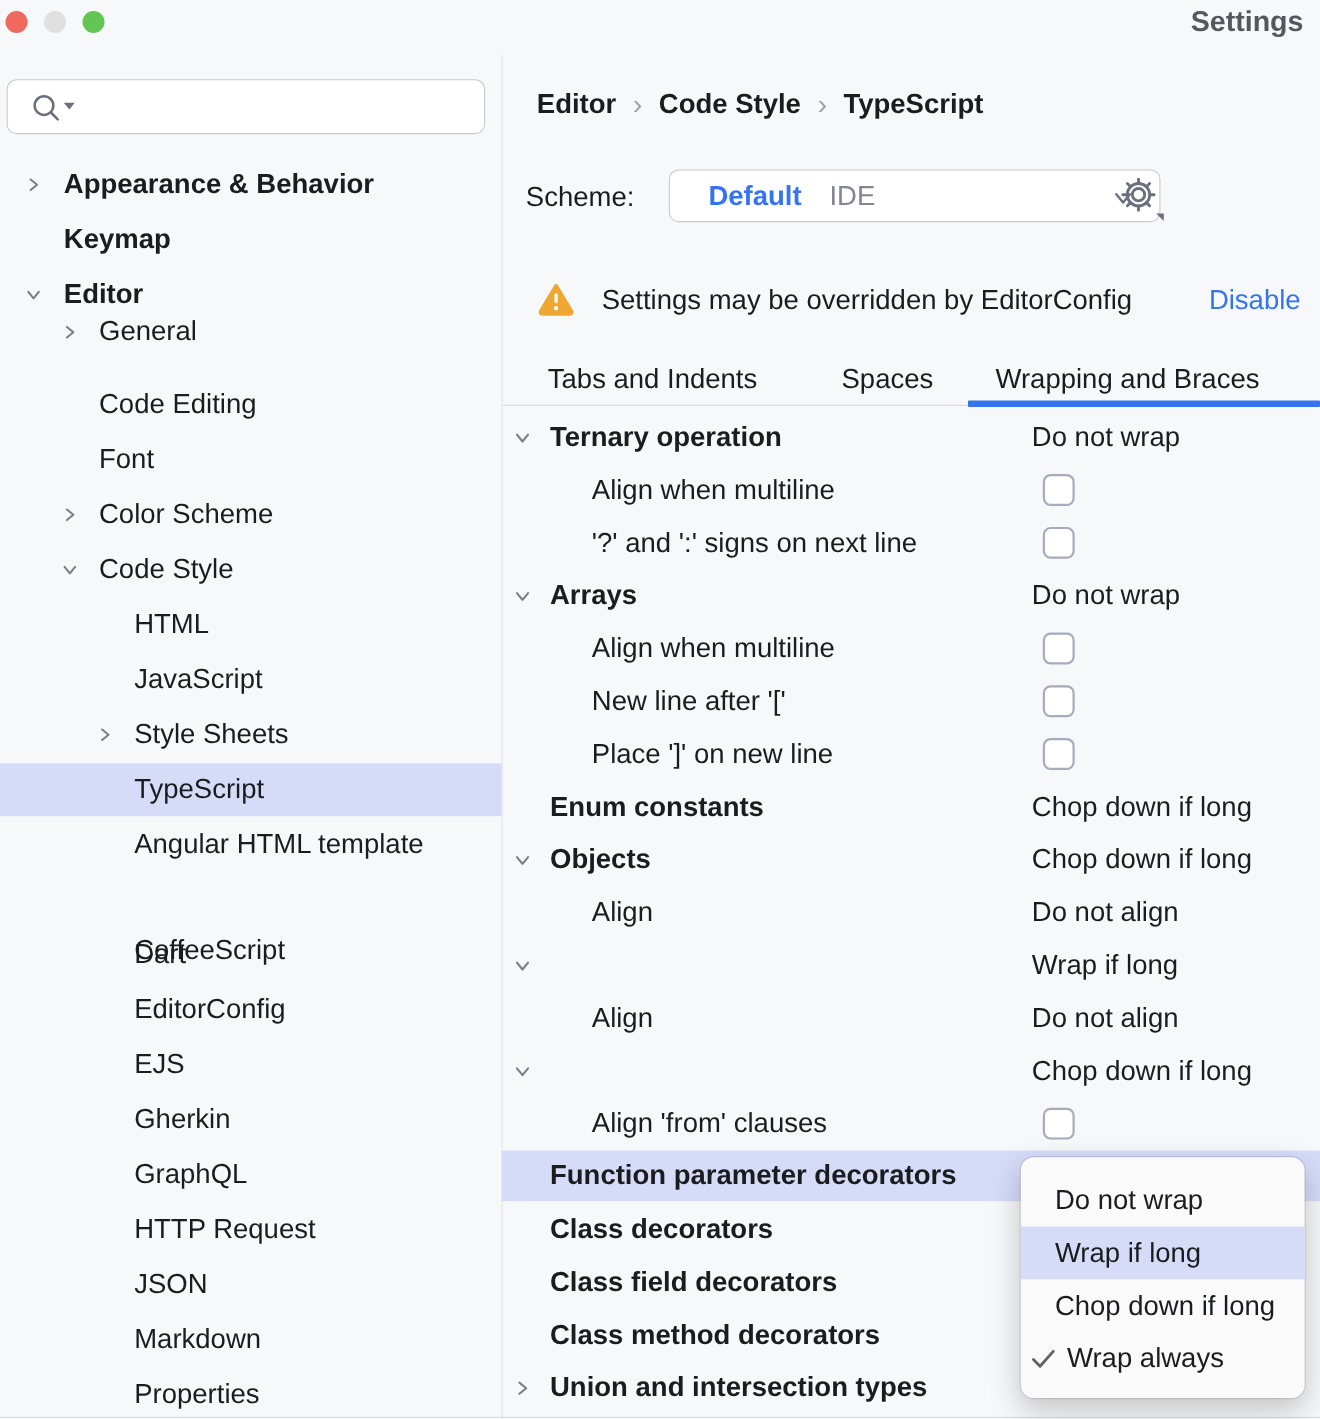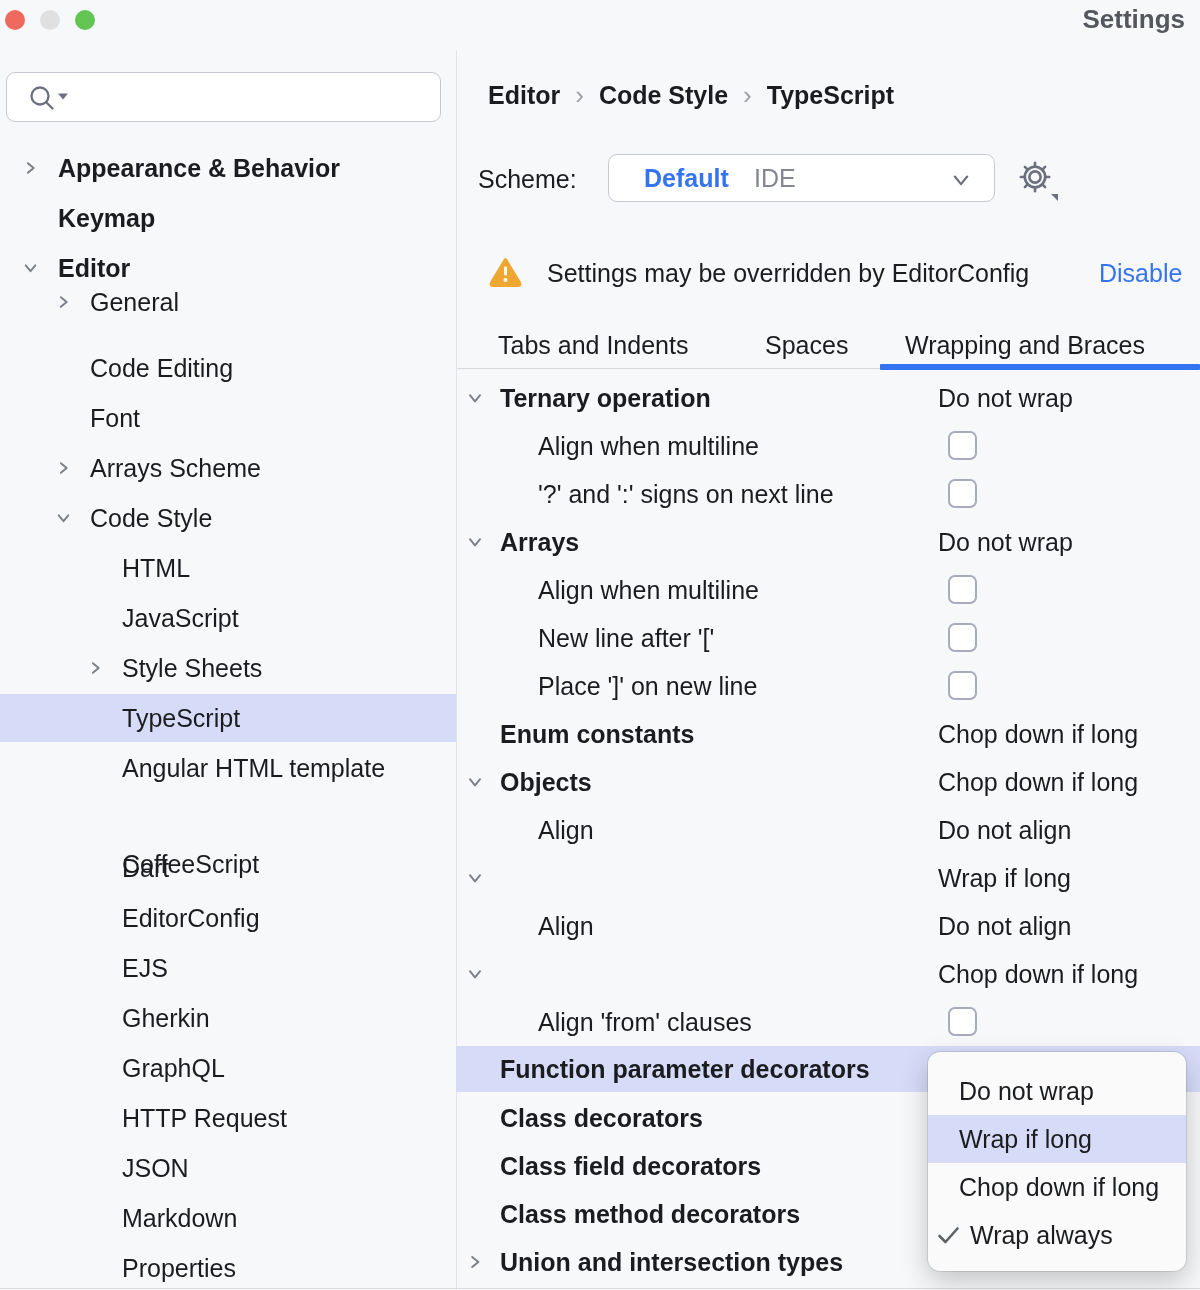--- a/index.html
+++ b/index.html
@@ -23,21 +23,21 @@
   .side-item .chev{position:absolute;top:50%;transform:translateY(-50%);}
   .t1{left:58px}.t2{left:90px}.t3{left:122px}
   .c1{left:22px}.c2{left:55px}.c3{left:87px}
   .b{font-weight:700;}
   .sel-side{position:absolute;left:0;top:694px;width:456px;height:48px;background:#D6DCF8;}
   
   .breadcrumb{position:absolute;left:488px;top:80px;display:flex;align-items:center;gap:15px;
     font-weight:700;font-size:25px;}
   .breadcrumb .sep{color:#9DA0A8;font-weight:400;font-size:26px;}
   .scheme-label{position:absolute;left:478px;top:165px;}
-  .combo{position:absolute;left:608px;top:154px;width:387px;height:48px;background:#FFFFFF;
+  .combo{position:absolute;left:608px;top:154px;width:447px;height:48px;background:#FFFFFF;
     border:1.5px solid #C6C9D1;border-radius:9px;box-sizing:border-box;}
   .combo .v1{position:absolute;left:35px;top:9px;font-weight:700;color:#3574F0;}
   .combo .v2{position:absolute;left:145px;top:9px;color:#818594;}
   .combo .chev{position:absolute;right:22px;top:14px;}
   .gear{position:absolute;left:1015px;top:158px;}
   .warn-icon{position:absolute;left:489px;top:257px;}
   .warn-text{position:absolute;left:547px;top:259px;}
   .warn-link{position:absolute;left:1099px;top:259px;color:#3574F0;cursor:pointer;}
   
   .tab{position:absolute;top:331px;height:34px;white-space:nowrap;}
@@ -107,21 +107,21 @@
 <div class="side-item" style="top:343px">
   <span class="lbl t2">Code Editing</span>
 </div>
 <div class="side-item" style="top:393px">
   <span class="lbl t2">Font</span>
 </div>
 <div class="side-item" style="top:443px">
   <svg class="chev c2" width="17" height="17" viewBox="0 0 16 16">
       <path d="M5.5 3.5 L11 8 L5.5 12.5" fill="none" stroke="#7A7E87" stroke-width="1.8" stroke-linecap="round" stroke-linejoin="round"></path>
     </svg>
-  <span class="lbl t2">Arrays Scheme</span>
+  <span class="lbl t2">Color Scheme</span>
 </div>
 <div class="side-item" style="top:493px">
   <svg class="chev c2" width="17" height="17" viewBox="0 0 16 16">
       <path d="M3.5 5.5 L8 11 L12.5 5.5" fill="none" stroke="#7A7E87" stroke-width="1.8" stroke-linecap="round" stroke-linejoin="round"></path>
     </svg>
   <span class="lbl t2">Code Style</span>
 </div>
 <div class="side-item" style="top:543px">
   <span class="lbl t3">HTML</span>
 </div>

